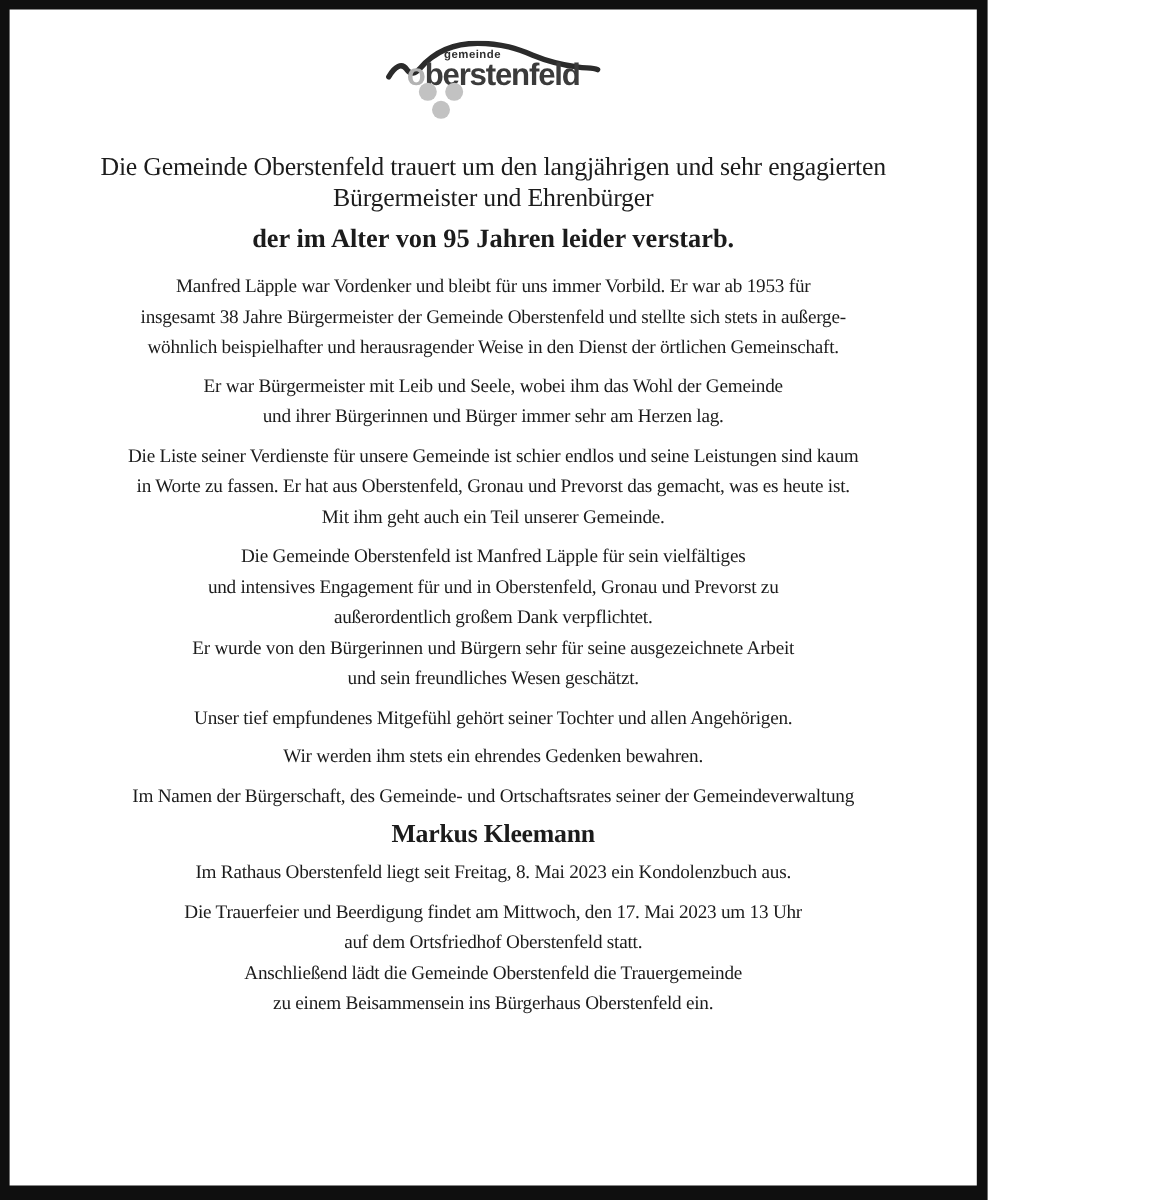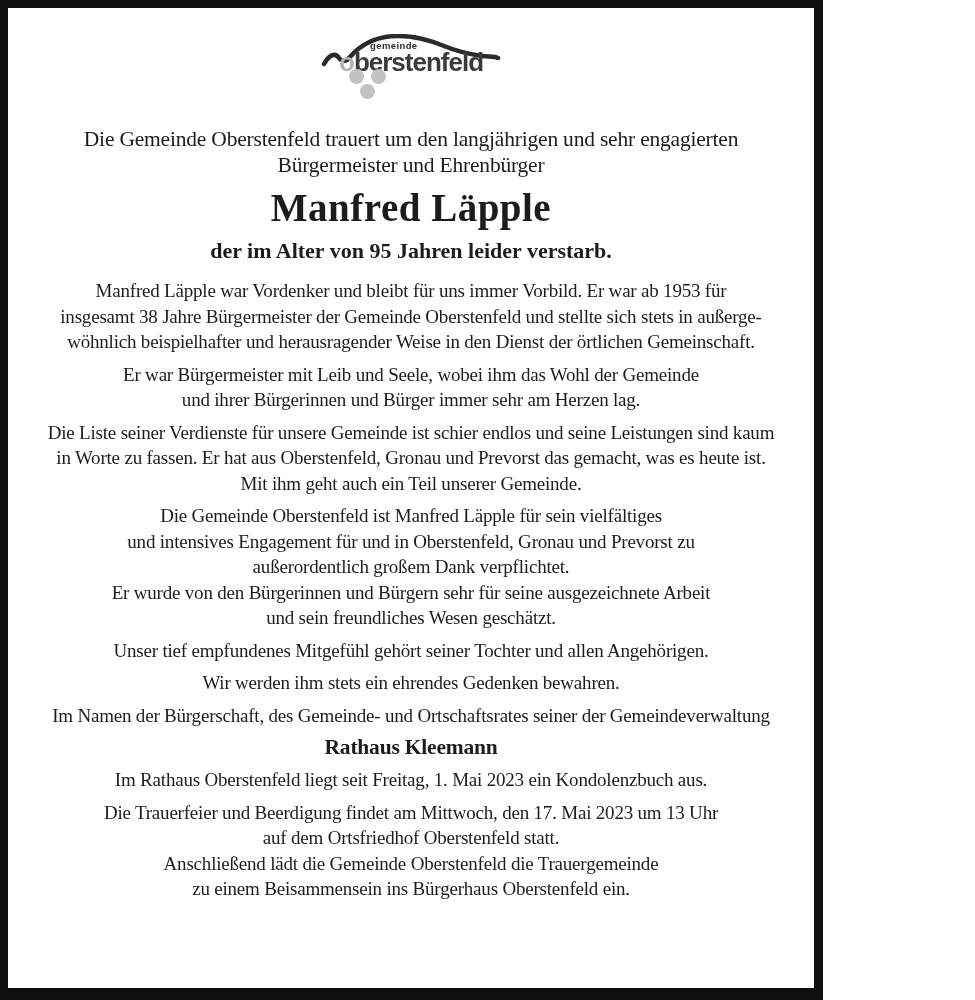--- a/index.html
+++ b/index.html
@@ -84,21 +84,21 @@
     letter-spacing: 0.5px;
   }
   .subtitle {
     margin-top: 7px;
     font-size: 22px;
     line-height: 28px;
     font-weight: bold;
   }
   .para {
     margin: 7px 0 0;
-    font-size: 19px;
+    font-size: 16px;
     line-height: 25.5px;
     letter-spacing: -0.2px;
     white-space: pre-line;
   }
   .para.first { margin-top: 13px; }
   .signature {
     margin-top: 7px;
     font-size: 21.5px;
     line-height: 25px;
     font-weight: bold;
@@ -117,21 +117,20 @@
     <span class="logo-tagline">gemeinde</span>
     <span class="logo-wordmark"><span class="accent">o</span><span>berstenfeld</span></span>
     <span class="grape g1"></span>
     <span class="grape g2"></span>
     <span class="grape g3"></span>
   </div>
 
   <div class="intro">Die Gemeinde Oberstenfeld trauert um den langjährigen und sehr engagierten
 Bürgermeister und Ehrenbürger</div>
 
-  <div class="title">Manfred Läpple</div>
 
   <div class="subtitle">der im Alter von 95 Jahren leider verstarb.</div>
 
   <div class="para first">Manfred Läpple war Vordenker und bleibt für uns immer Vorbild. Er war ab 1953 für
 insgesamt 38 Jahre Bürgermeister der Gemeinde Oberstenfeld und stellte sich stets in außerge-
 wöhnlich beispielhafter und herausragender Weise in den Dienst der örtlichen Gemeinschaft.</div>
   <div class="para">Er war Bürgermeister mit Leib und Seele, wobei ihm das Wohl der Gemeinde
 und ihrer Bürgerinnen und Bürger immer sehr am Herzen lag.</div>
   <div class="para">Die Liste seiner Verdienste für unsere Gemeinde ist schier endlos und seine Leistungen sind kaum
 in Worte zu fassen. Er hat aus Oberstenfeld, Gronau und Prevorst das gemacht, was es heute ist.
@@ -139,22 +138,22 @@
   <div class="para">Die Gemeinde Oberstenfeld ist Manfred Läpple für sein vielfältiges
 und intensives Engagement für und in Oberstenfeld, Gronau und Prevorst zu
 außerordentlich großem Dank verpflichtet.
 Er wurde von den Bürgerinnen und Bürgern sehr für seine ausgezeichnete Arbeit
 und sein freundliches Wesen geschätzt.</div>
   <div class="para">Unser tief empfundenes Mitgefühl gehört seiner Tochter und allen Angehörigen.</div>
   <div class="para">Wir werden ihm stets ein ehrendes Gedenken bewahren.</div>
   <div class="para">Im Namen der Bürgerschaft, des Gemeinde- und Ortschaftsrates seiner der Gemeindeverwaltung</div>
 
   <div class="signature">
-    <div>Rathaus Kleemann</div>
+    <div>Markus Kleemann</div>
   </div>
 
-  <div class="para">Im Rathaus Oberstenfeld liegt seit Freitag, 1. Mai 2023 ein Kondolenzbuch aus.</div>
+  <div class="para">Im Rathaus Oberstenfeld liegt seit Freitag, 8. Mai 2023 ein Kondolenzbuch aus.</div>
   <div class="para">Die Trauerfeier und Beerdigung findet am Mittwoch, den 17. Mai 2023 um 13 Uhr
 auf dem Ortsfriedhof Oberstenfeld statt.
 Anschließend lädt die Gemeinde Oberstenfeld die Trauergemeinde
 zu einem Beisammensein ins Bürgerhaus Oberstenfeld ein.</div>
 
 </div>
 
 </body></html>

